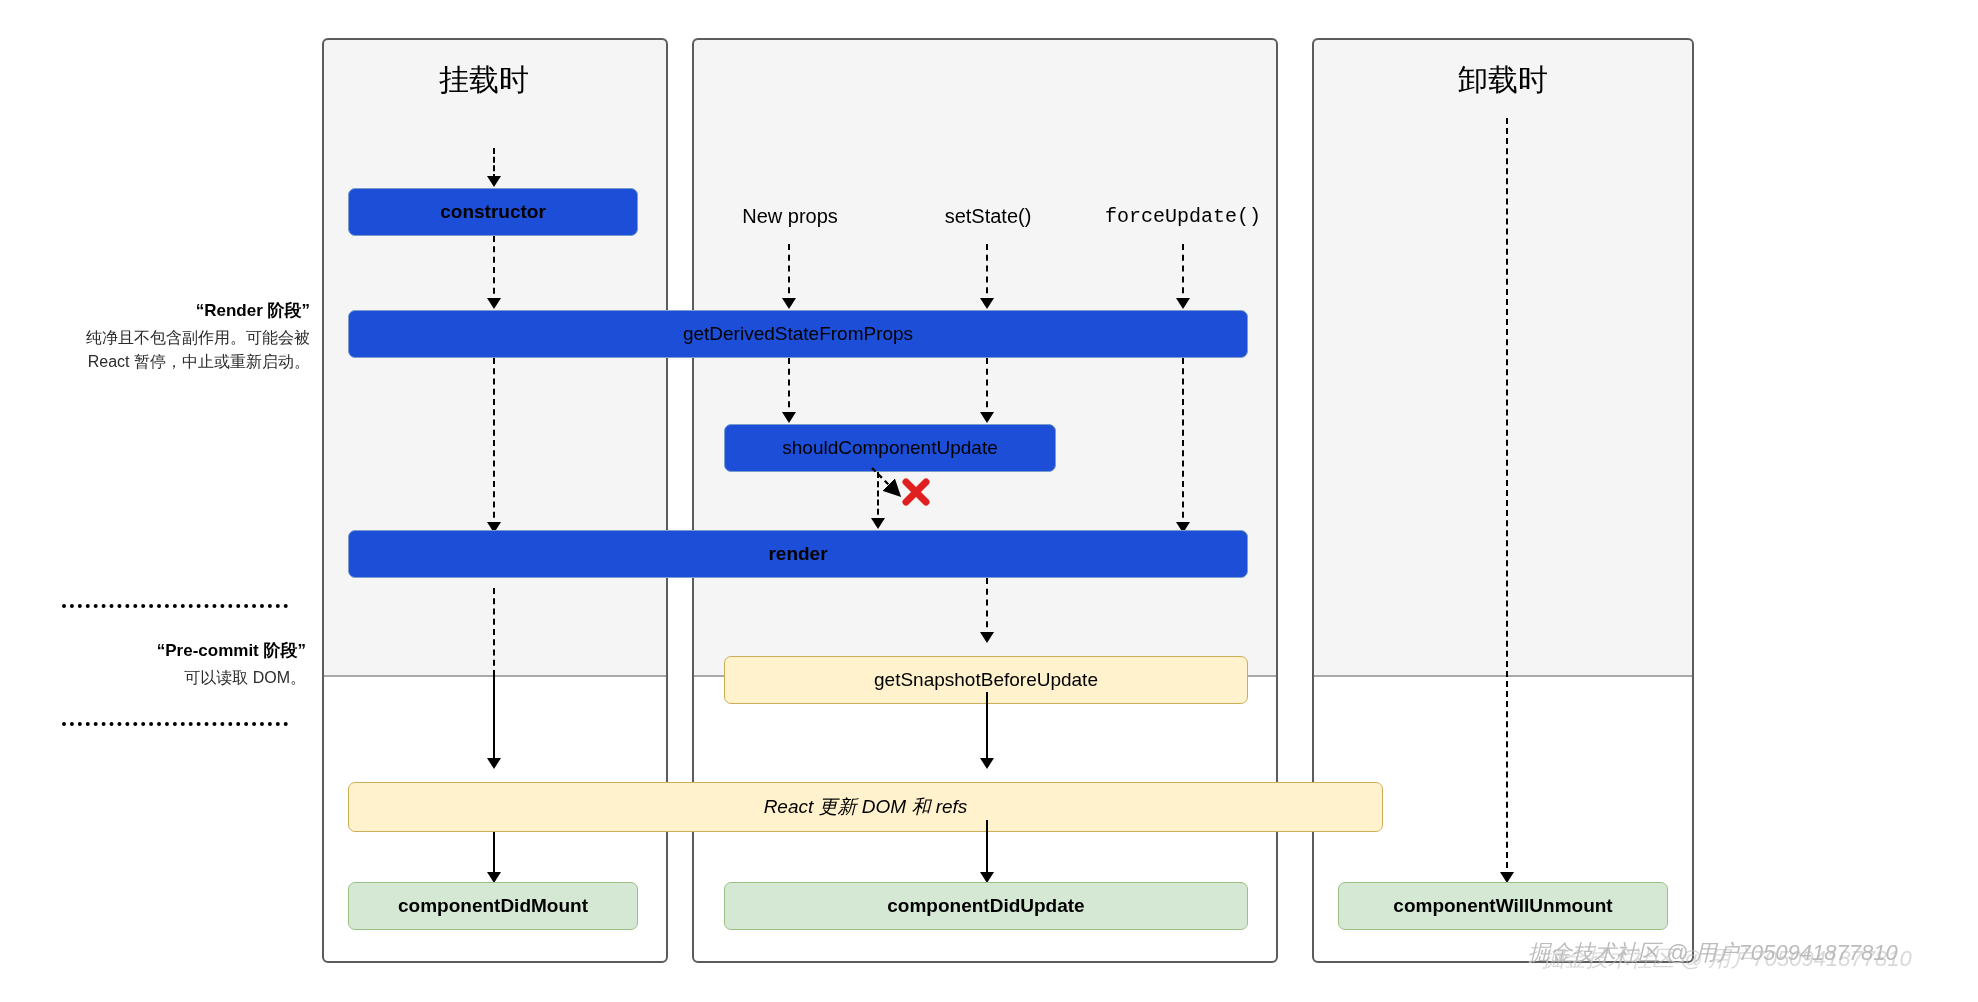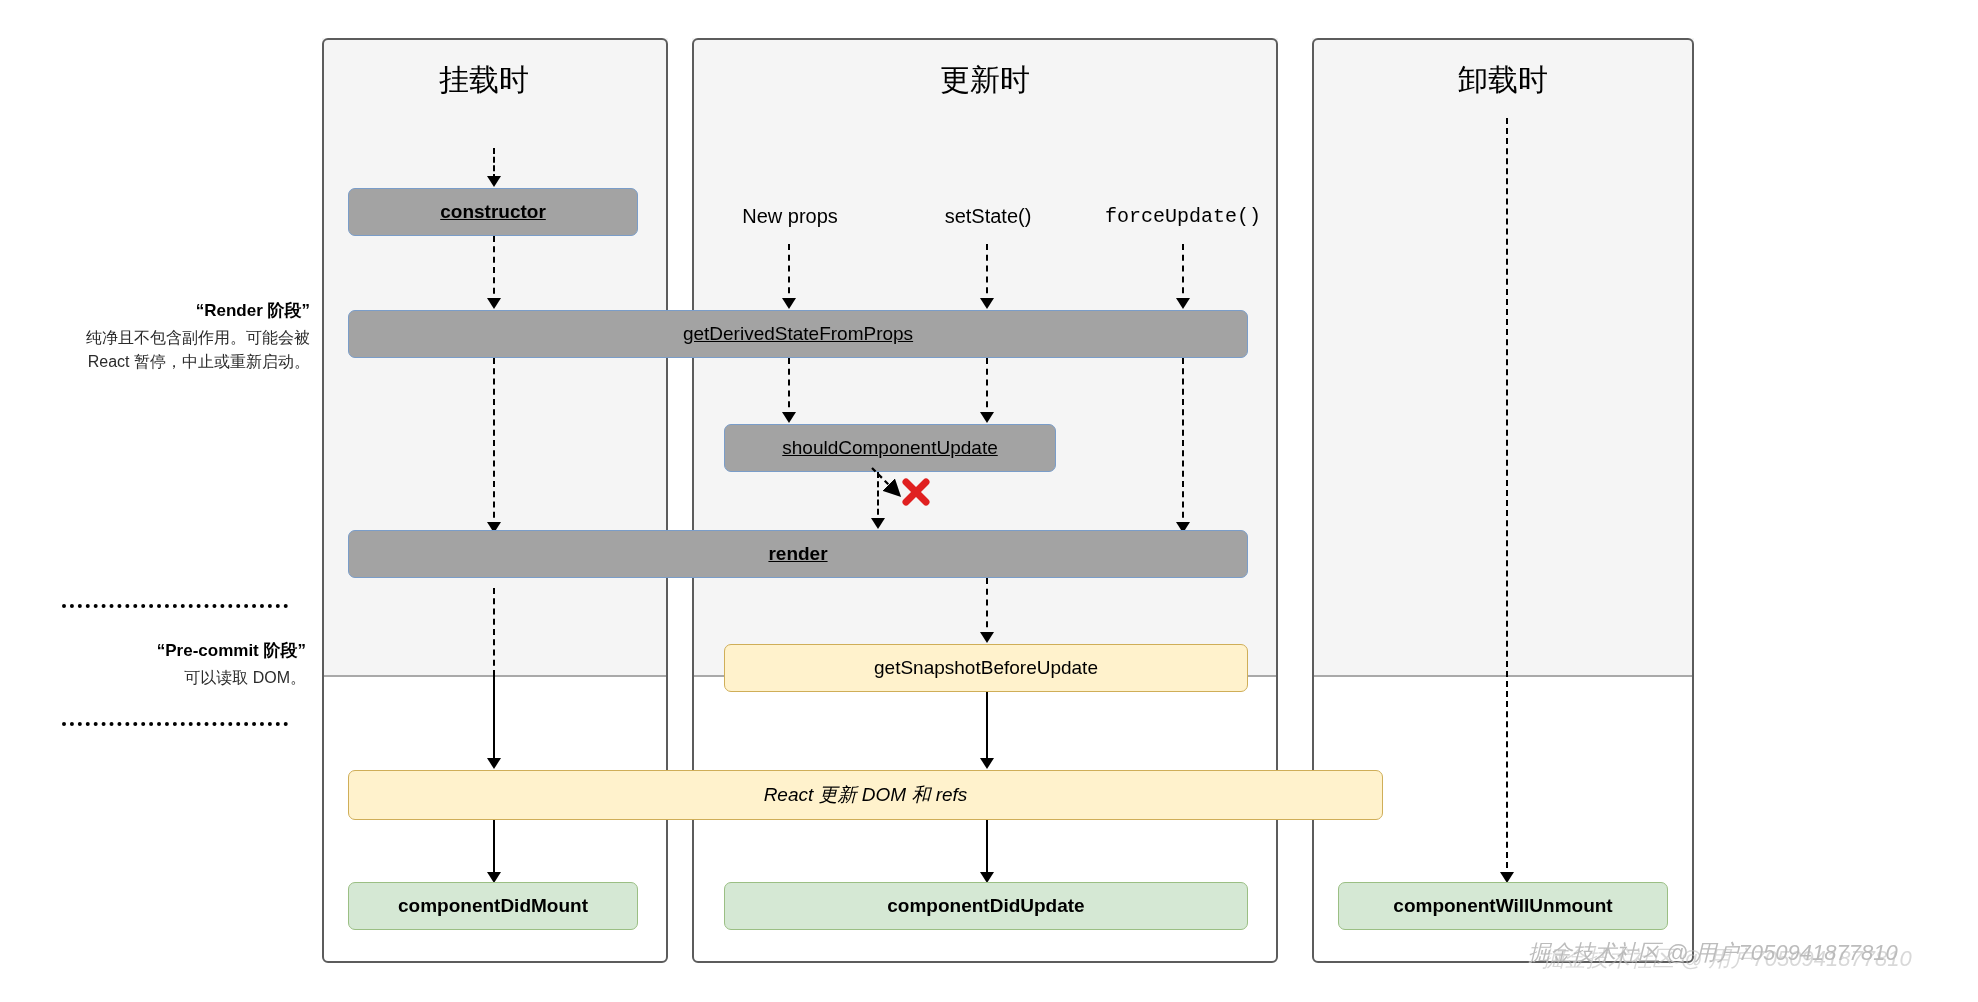--- a/index.html
+++ b/index.html
@@ -75,22 +75,22 @@
     position: absolute;
     box-sizing: border-box;
     border-radius: 7px;
     display: flex;
     align-items: center;
     justify-content: center;
     font-size: 19px;
     text-align: center;
     white-space: nowrap;
   }
-  .node.blue   { background: #a3a3a3; border: 1.6px solid #7a9dc9; text-decoration: underline; }
-  .node.yellow { background: #fff2cc; border: 1.6px solid #cfae58; }
+  .node.blue   { background: #1d4ed8; border: 1.6px solid #7a9dc9; }
+  .node.yellow { background: #fff2cc; border: 1.6px solid #cfae58; margin-top: 12px; }
   .node.green  { background: #d5e8d4; border: 1.6px solid #9bbf84; }
   .node.bold   { font-weight: bold; }
   .node.italic { font-style: italic; }
 
   
   .trigger {
     position: absolute;
     font-size: 20px;
     text-align: center;
     white-space: nowrap;
@@ -133,21 +133,20 @@
 <div id="stage">
 
   <div class="panel-shade" style="left:322px; top:38px; width:346px; height:638px;"></div>
   <div class="panel" style="left:322px; top:38px; width:346px; height:925px;"></div>
   <div class="panel-divider" style="left:324px; top:675px; width:342px;"></div>
   <div class="panel-title" style="left:322px; top:62px; width:324px;">挂载时</div>
 
   <div class="panel-shade" style="left:692px; top:38px; width:586px; height:638px;"></div>
   <div class="panel" style="left:692px; top:38px; width:586px; height:925px;"></div>
   <div class="panel-divider" style="left:694px; top:675px; width:582px;"></div>
-  <div class="panel-title" style="left:692px; top:62px; width:586px;">更新时</div>
 
   <div class="panel-shade" style="left:1312px; top:38px; width:382px; height:638px;"></div>
   <div class="panel" style="left:1312px; top:38px; width:382px; height:925px;"></div>
   <div class="panel-divider" style="left:1314px; top:675px; width:378px;"></div>
   <div class="panel-title" style="left:1312px; top:62px; width:382px;">卸载时</div>
 
   <div class="phase-label" style="left:60px; top:298px; width:250px;">
     <span class="ph-title">“Render 阶段”</span>
     <span class="ph-body">纯净且不包含副作用。可能会被 React 暂停，中止或重新启动。</span>
   </div>

